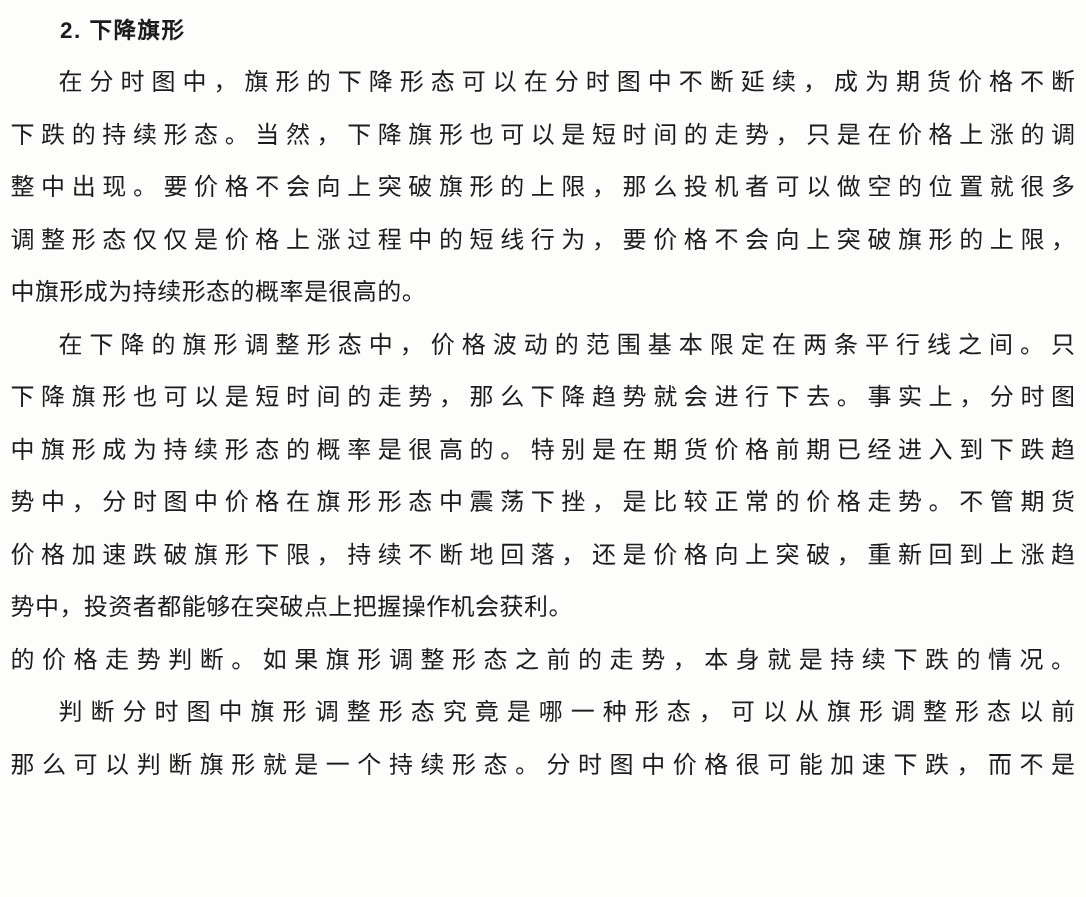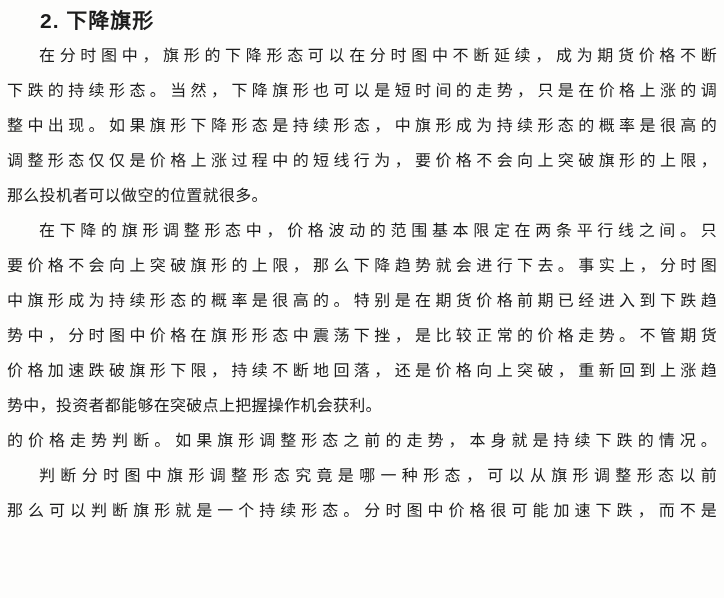--- a/index.html
+++ b/index.html
@@ -16,21 +16,21 @@
     color: #1c1c1c;
     box-sizing: border-box;
     padding: 3px 7px 0 7px;
     overflow: hidden;
     font-family: "Liberation Serif", "DejaVu Serif", serif;
     -webkit-font-smoothing: antialiased;
   }
   .heading {
     margin: 0;
     padding-left: 33px;
-    font-size: 21px;
+    font-size: 15px;
     font-weight: 700;
     line-height: 35px;
     letter-spacing: 1px;
     font-family: "Liberation Sans", "DejaVu Sans", sans-serif;
   }
   .text-line {
     font-size: 16px;
     line-height: 35px;
     height: 35px;
     text-align: justify;
@@ -46,25 +46,25 @@
   }
 </style>
 </head>
 <body>
 
 <div class="page">
   <h2 class="heading">2. 下降旗形</h2>
 
   <div class="text-line para-start">在分时图中，旗形的下降形态可以在分时图中不断延续，成为期货价格不断</div>
   <div class="text-line">下跌的持续形态。当然，下降旗形也可以是短时间的走势，只是在价格上涨的调</div>
-  <div class="text-line">整中出现。如果旗形下降形态是持续形态，中旗形成为持续形态的概率是很高的</div>
+  <div class="text-line">整中出现。要价格不会向上突破旗形的上限，那么投机者可以做空的位置就很多</div>
   <div class="text-line">调整形态仅仅是价格上涨过程中的短线行为，要价格不会向上突破旗形的上限，</div>
-  <div class="text-line para-end">那么投机者可以做空的位置就很多。</div>
+  <div class="text-line para-end">中旗形成为持续形态的概率是很高的。</div>
   <div class="text-line para-start">在下降的旗形调整形态中，价格波动的范围基本限定在两条平行线之间。只</div>
-  <div class="text-line">要价格不会向上突破旗形的上限，那么下降趋势就会进行下去。事实上，分时图</div>
+  <div class="text-line">下降旗形也可以是短时间的走势，那么下降趋势就会进行下去。事实上，分时图</div>
   <div class="text-line">中旗形成为持续形态的概率是很高的。特别是在期货价格前期已经进入到下跌趋</div>
   <div class="text-line">势中，分时图中价格在旗形形态中震荡下挫，是比较正常的价格走势。不管期货</div>
   <div class="text-line">价格加速跌破旗形下限，持续不断地回落，还是价格向上突破，重新回到上涨趋</div>
   <div class="text-line para-end">势中，投资者都能够在突破点上把握操作机会获利。</div>
   <div class="text-line">的价格走势判断。如果旗形调整形态之前的走势，本身就是持续下跌的情况。</div>
   <div class="text-line para-start">判断分时图中旗形调整形态究竟是哪一种形态，可以从旗形调整形态以前</div>
   <div class="text-line">那么可以判断旗形就是一个持续形态。分时图中价格很可能加速下跌，而不是</div>
 </div>
 
 </body></html>

